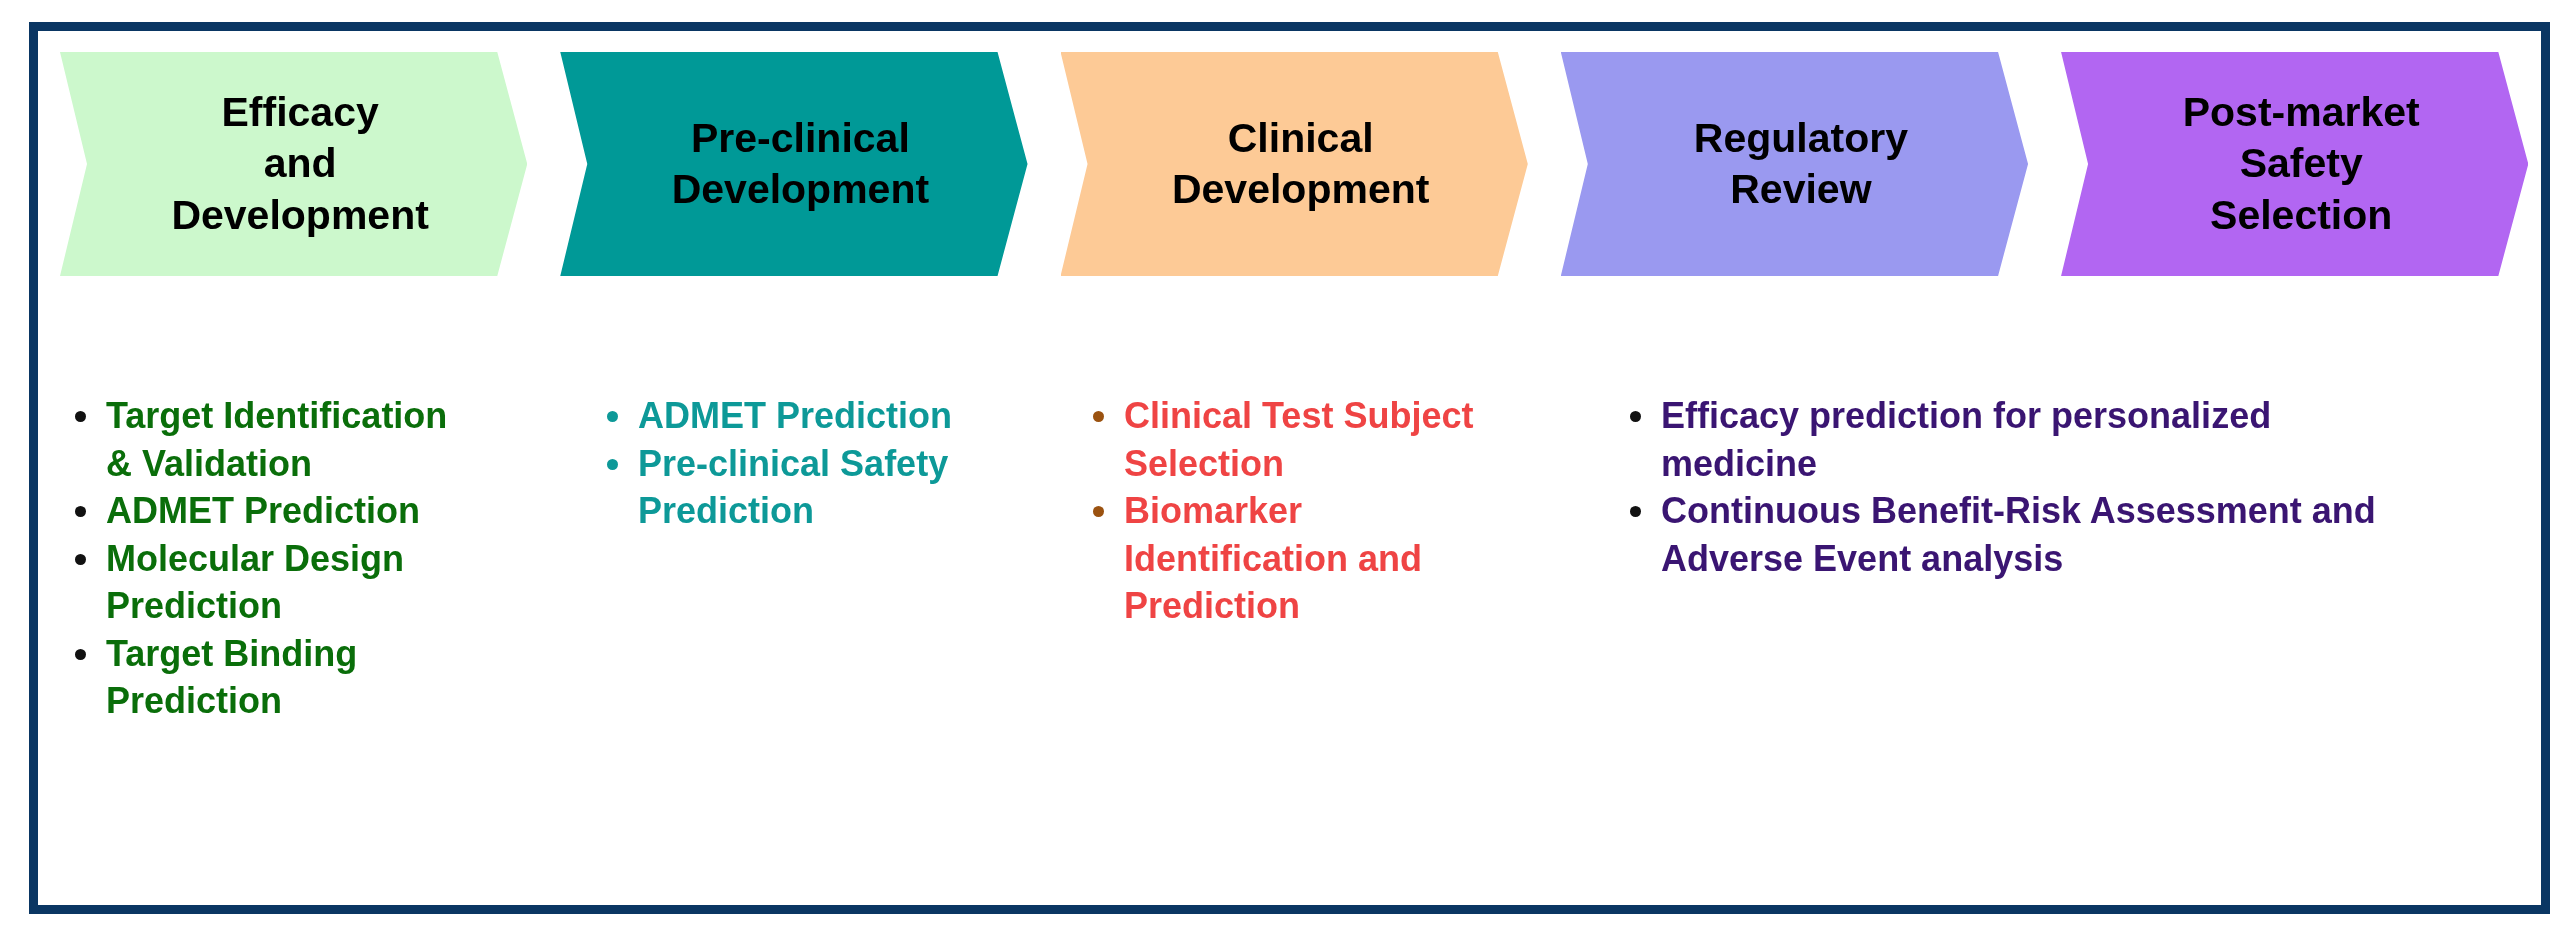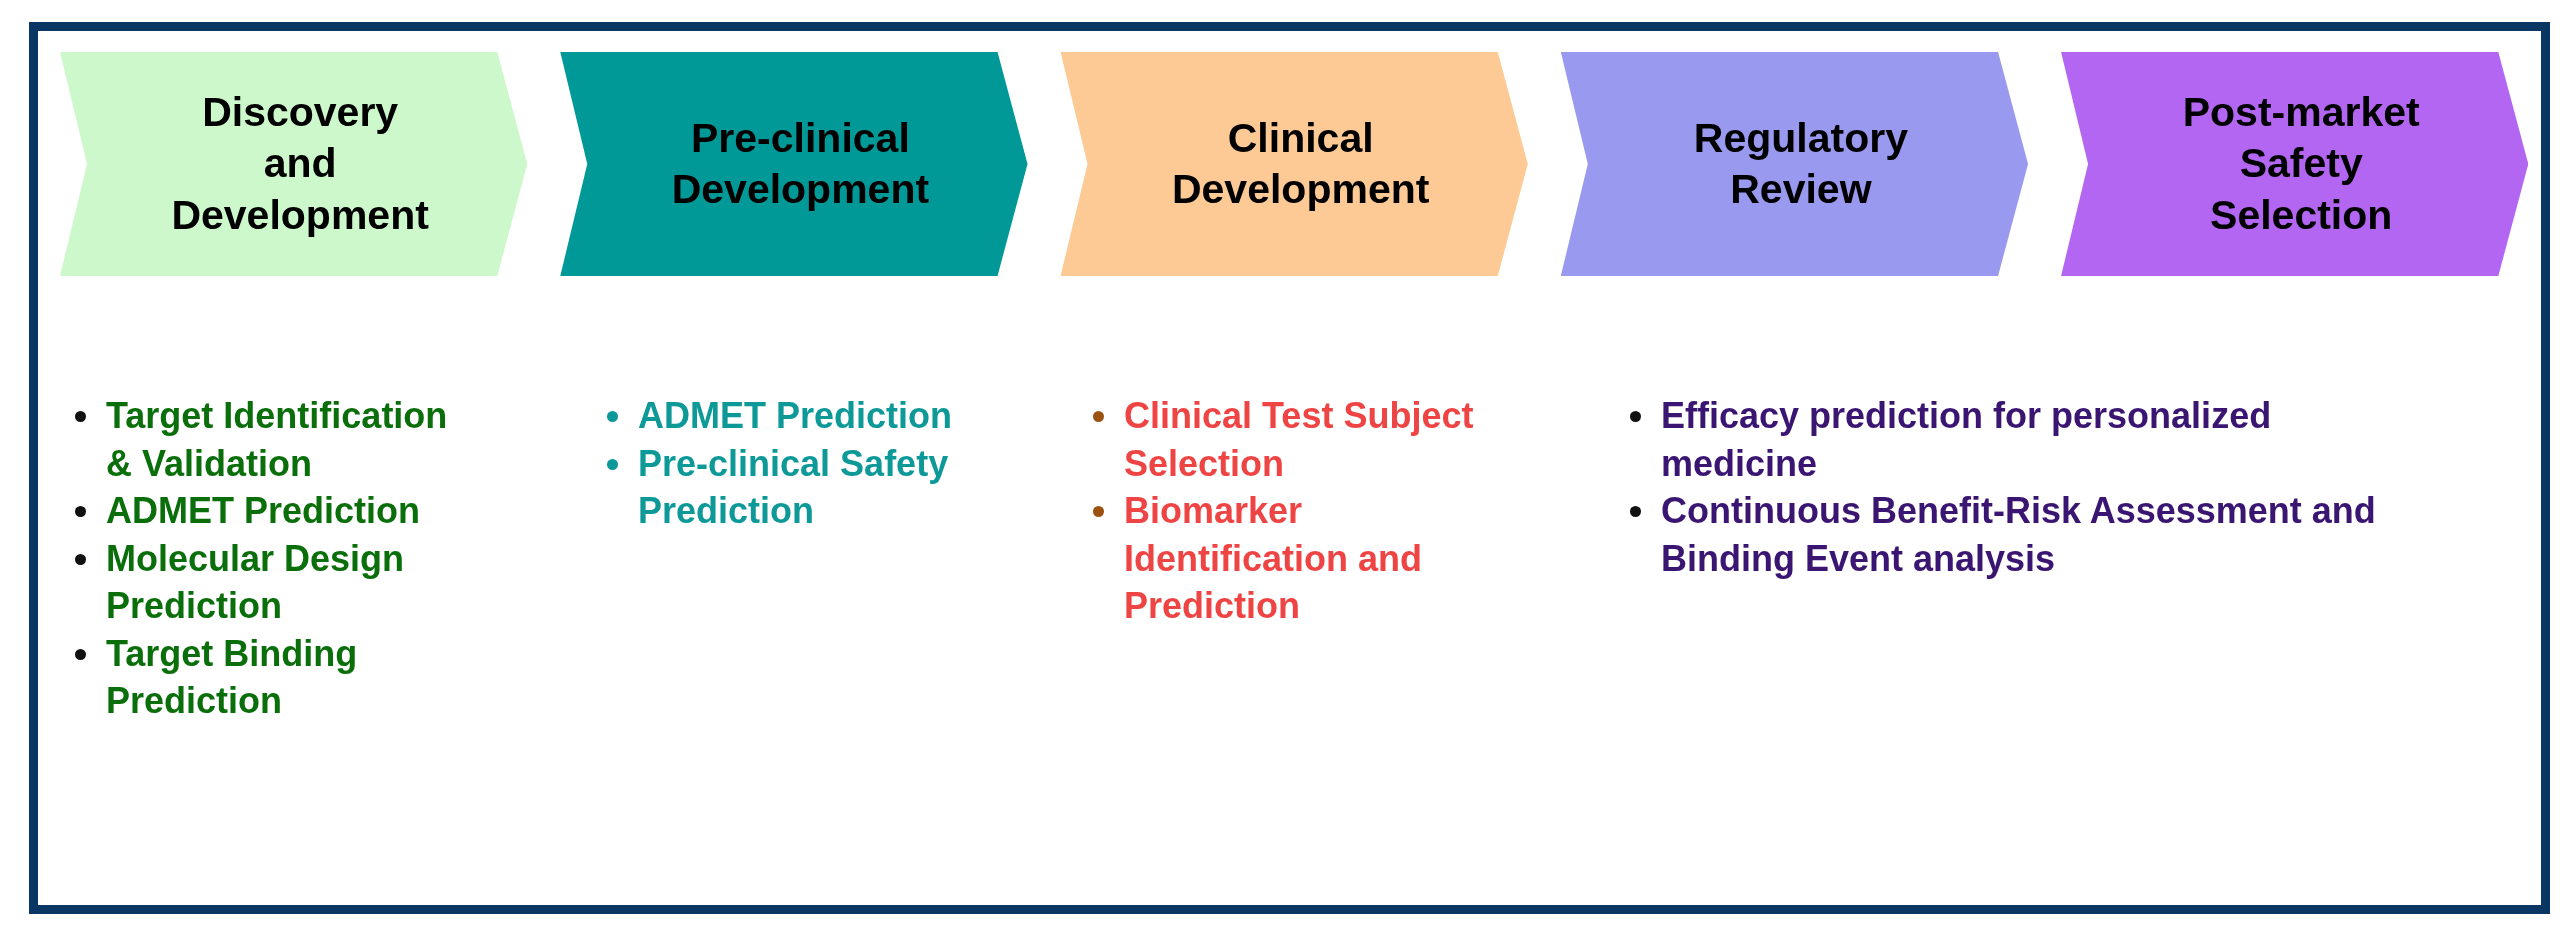--- a/index.html
+++ b/index.html
@@ -88,21 +88,21 @@
   .list-4 { left: 1574px; width: 948px; }
 </style>
 </head>
 <body>
 
 <div class="canvas">
   <div class="frame" style="border-color: rgb(10, 54, 99); background: rgb(255, 255, 255);">
 
     <div class="chevrons">
       <div class="chevron" style="background: rgb(204, 248, 204);">
-        <span class="chevron-label" style="color: rgb(0, 0, 0);">Discovery
+        <span class="chevron-label" style="color: rgb(0, 0, 0);">Efficacy
 and
 Development</span>
       </div>
       <div class="chevron" style="background: rgb(0, 153, 151);">
         <span class="chevron-label" style="color: rgb(0, 0, 0);">Pre-clinical
 Development</span>
       </div>
       <div class="chevron" style="background: rgb(253, 202, 150);">
         <span class="chevron-label" style="color: rgb(0, 0, 0);">Clinical
 Development</span>
@@ -141,19 +141,19 @@
 Selection</li>
         <li>Biomarker
 Identification and
 Prediction</li>
       </ul>
 
       <ul class="list list-4" style="color: rgb(58, 21, 114); --bullet: #111111;">
         <li>Efficacy prediction for personalized
 medicine</li>
         <li>Continuous Benefit-Risk Assessment and
-Binding Event analysis</li>
+Adverse Event analysis</li>
       </ul>
 
     </div>
   </div>
 </div>
 
 
 </body></html>

